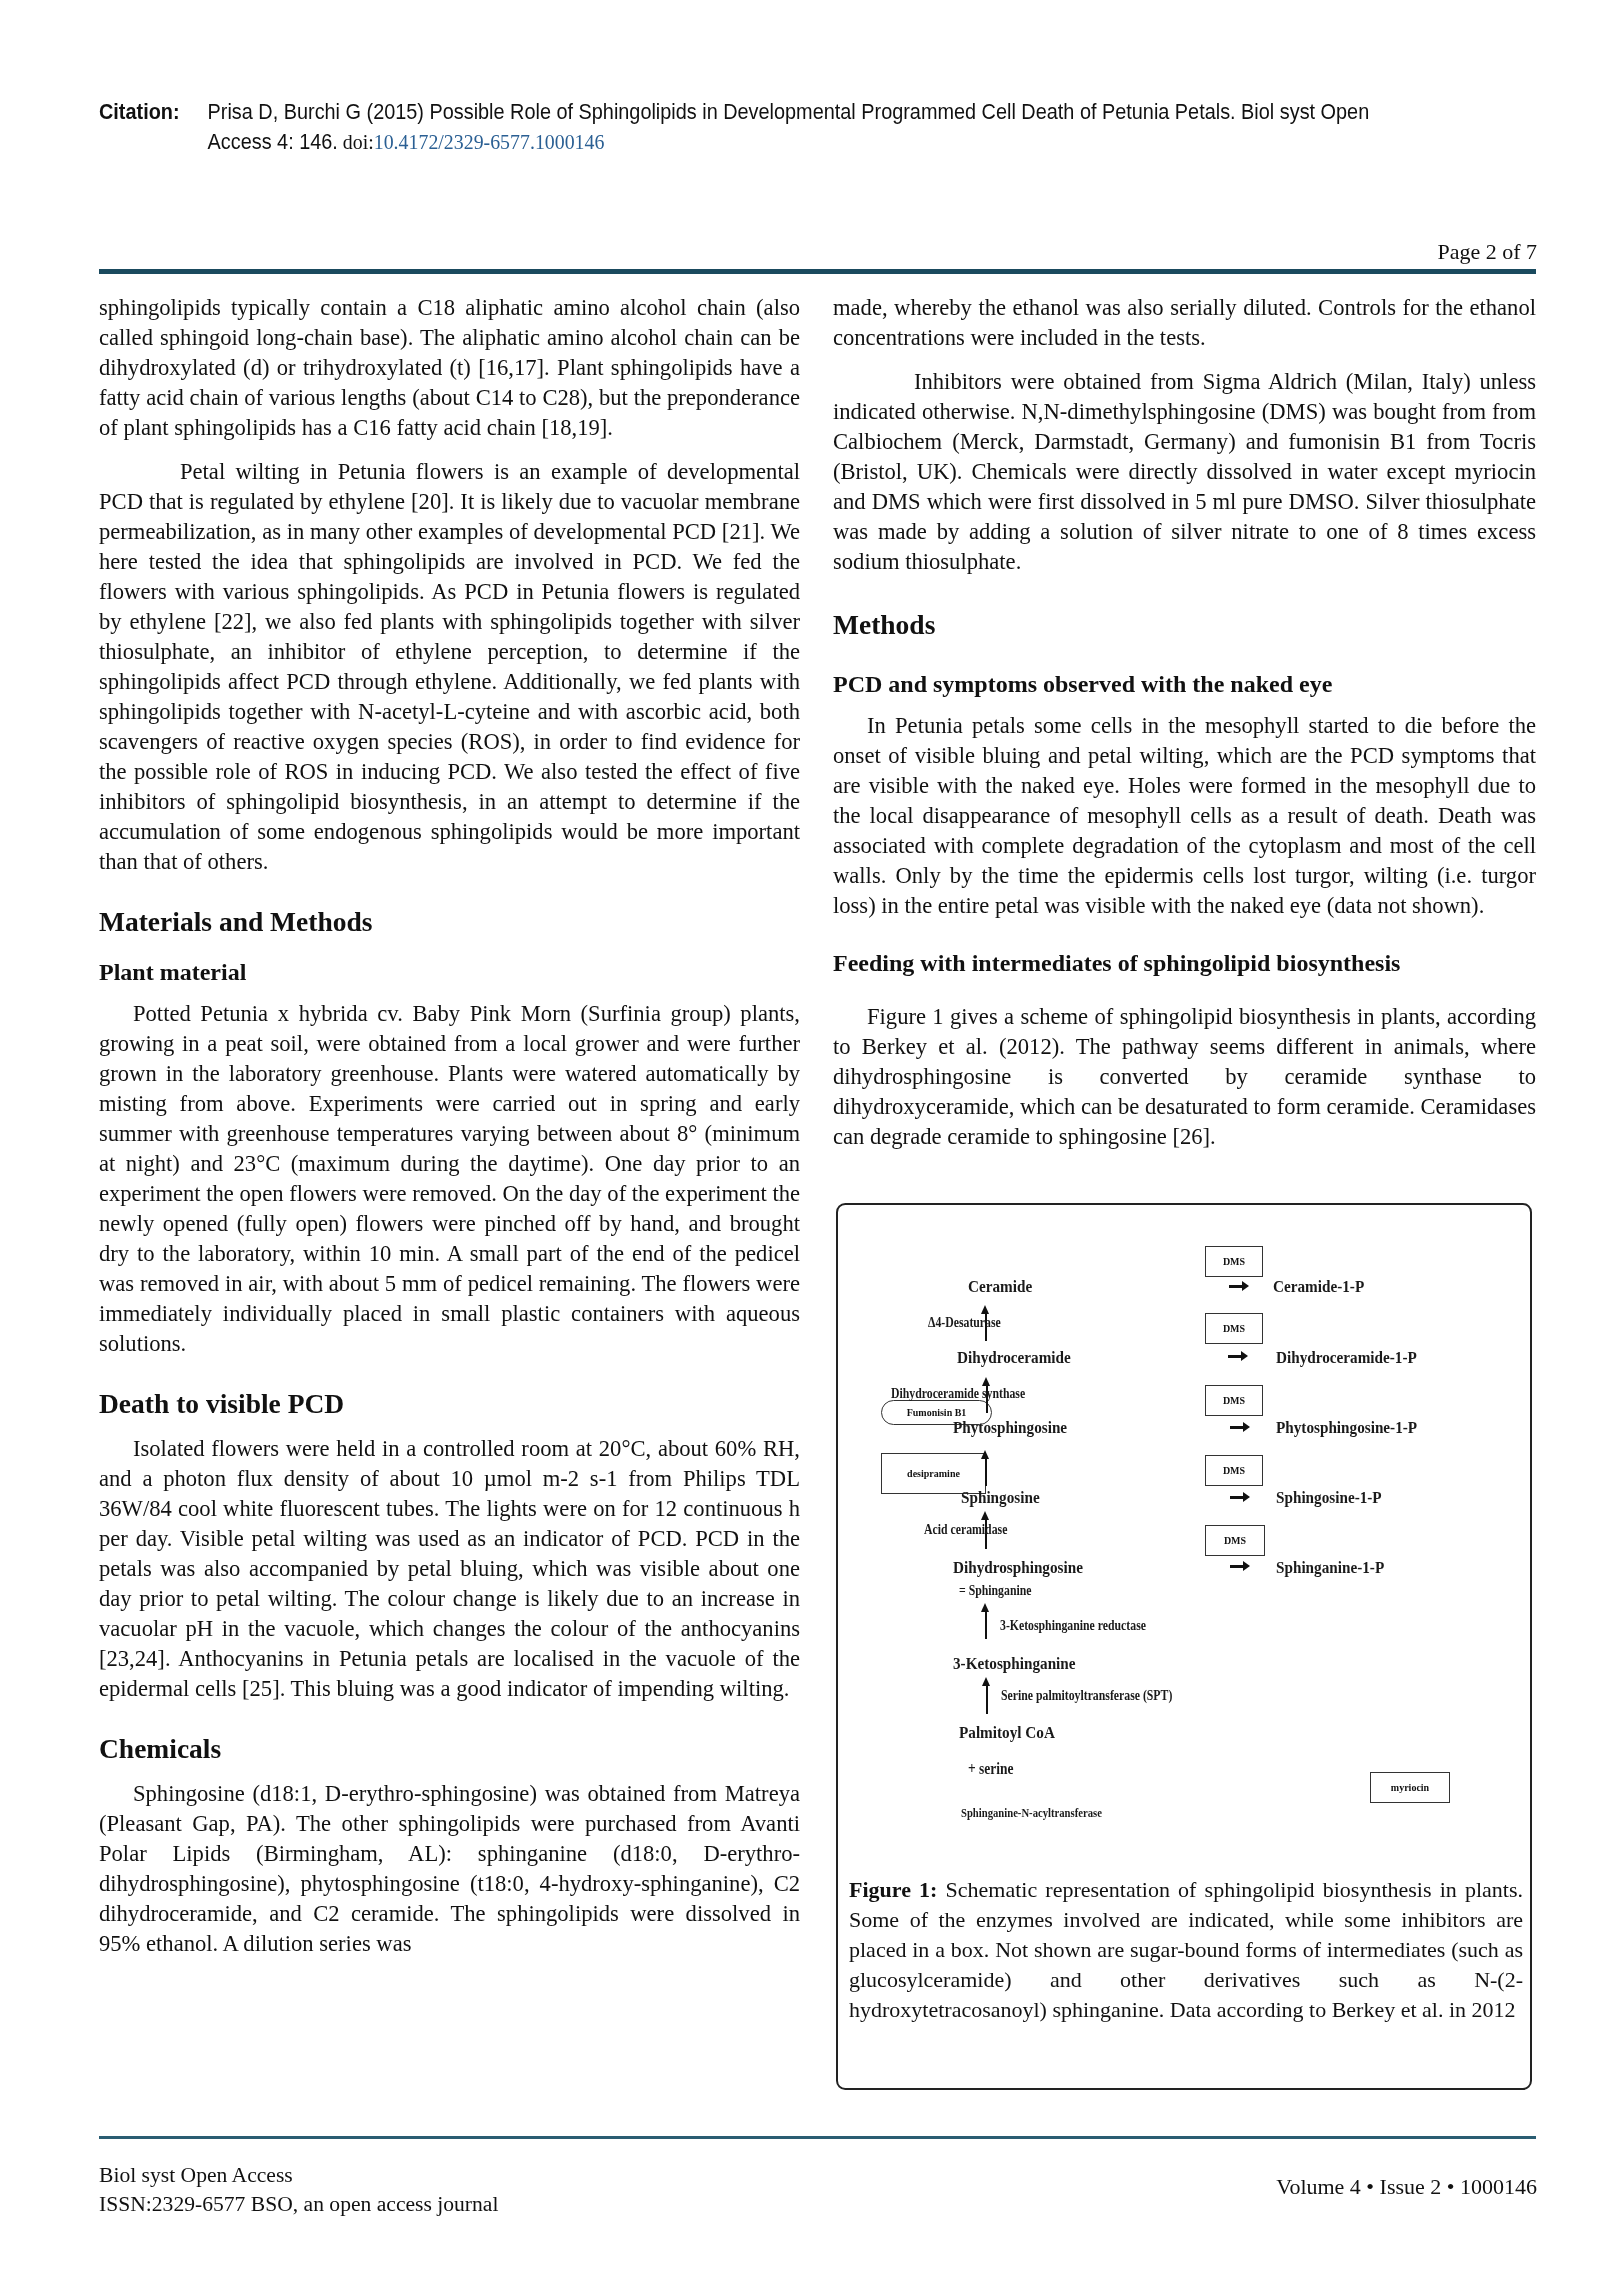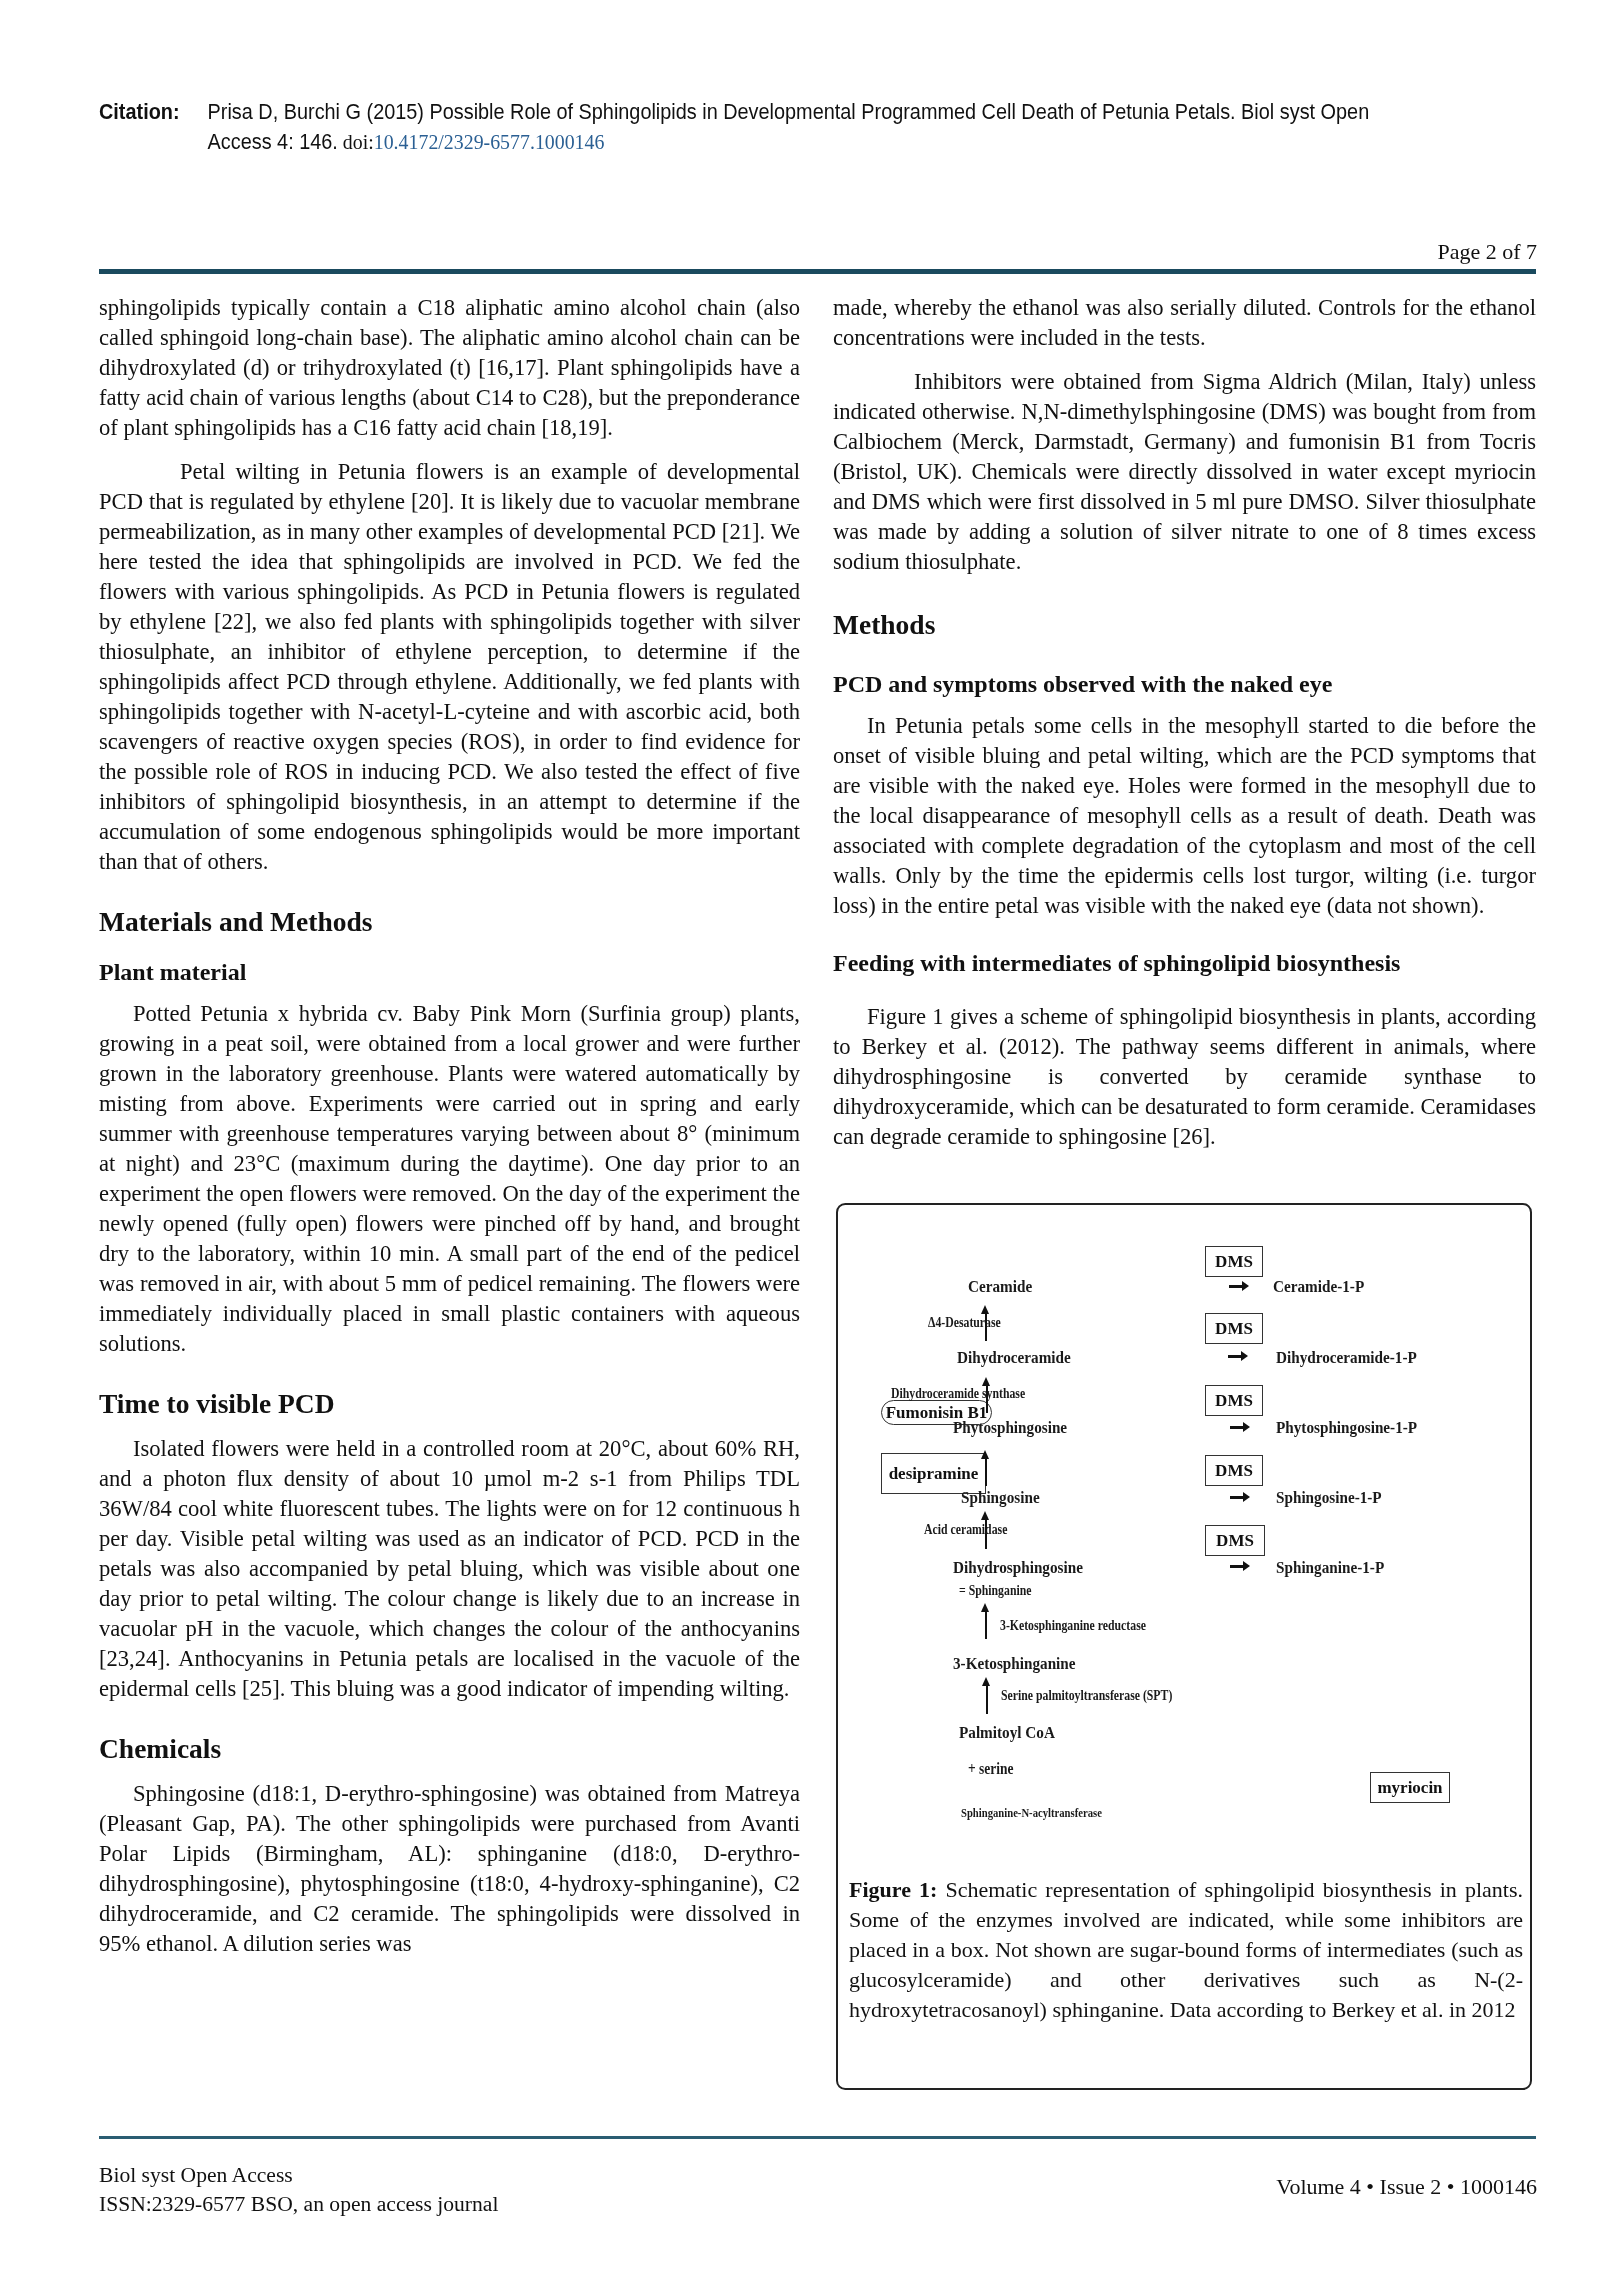--- a/index.html
+++ b/index.html
@@ -30,21 +30,21 @@
   h3 { font-size:24px; font-weight:bold; margin:0; line-height:30px; }
 
   
   .fig-box { left:836px; top:1203px; width:696px; height:887px; border:2px solid #222;
              border-radius:9.2px; box-sizing:border-box; }
   .diag { font-family:"Liberation Serif",serif; font-weight:bold; color:#1a1a1a; white-space:nowrap;
           transform:scaleX(0.86); transform-origin:left top; }
   .n-lg { font-size:17.7px; }
   .n-sm { font-size:13.7px; }
   .ibox { border:1.3px solid #333; box-sizing:border-box; display:flex; align-items:center; justify-content:center;
-          font-family:"Liberation Serif",serif; font-weight:bold; font-size:17px; }
+          font-family:"Liberation Serif",serif; font-weight:bold; font-size:10px; }
   .harrow { height:2.6px; background:#111; }
   .harrow::after { content:""; position:absolute; right:-2.6px; top:-3.9px; border-left:7.9px solid #111;
                    border-top:5.2px solid transparent; border-bottom:5.2px solid transparent; }
   .varrow { width:2px; background:#111; }
   .varrow::before { content:""; position:absolute; left:-3.9px; top:-7.9px; border-bottom:9.2px solid #111;
                     border-left:4.6px solid transparent; border-right:4.6px solid transparent; }
   .caption { left:849px; top:1875px; width:674px; font-size:22px; line-height:30px; text-align:justify; }
   .caption b { font-weight:bold; }
 
   
@@ -63,21 +63,21 @@
 </div>
 <div class="abs page-num">Page 2 of 7</div>
 <div class="abs rule top"></div>
 
 <div class="abs col col-left">
   <p>sphingolipids typically contain a C18 aliphatic amino alcohol chain (also called sphingoid long-chain base). The aliphatic amino alcohol chain can be dihydroxylated (d) or trihydroxylated (t) [16,17]. Plant sphingolipids have a fatty acid chain of various lengths (about C14 to C28), but the preponderance of plant sphingolipids has a C16 fatty acid chain [18,19].</p>
   <p class="ind2" style="margin-top:14.4px">Petal wilting in Petunia flowers is an example of developmental PCD that is regulated by ethylene [20]. It is likely due to vacuolar membrane permeabilization, as in many other examples of developmental PCD [21]. We here tested the idea that sphingolipids are involved in PCD. We fed the flowers with various sphingolipids. As PCD in Petunia flowers is regulated by ethylene [22], we also fed plants with sphingolipids together with silver thiosulphate, an inhibitor of ethylene perception, to determine if the sphingolipids affect PCD through ethylene. Additionally, we fed plants with sphingolipids together with N-acetyl-L-cyteine and with ascorbic acid, both scavengers of reactive oxygen species (ROS), in order to find evidence for the possible role of ROS in inducing PCD. We also tested the effect of five inhibitors of sphingolipid biosynthesis, in an attempt to determine if the accumulation of some endogenous sphingolipids would be more important than that of others.</p>
   <h2 style="margin-top:27.5px">Materials and Methods</h2>
   <h3 style="margin-top:19.6px">Plant material</h3>
   <p class="ind1" style="margin-top:11.8px">Potted Petunia x hybrida cv. Baby Pink Morn (Surfinia group) plants, growing in a peat soil, were obtained from a local grower and were further grown in the laboratory greenhouse. Plants were watered automatically by misting from above. Experiments were carried out in spring and early summer with greenhouse temperatures varying between about 8° (minimum at night) and 23°C (maximum during the daytime). One day prior to an experiment the open flowers were removed. On the day of the experiment the newly opened (fully open) flowers were pinched off by hand, and brought dry to the laboratory, within 10 min. A small part of the end of the pedicel was removed in air, with about 5 mm of pedicel remaining. The flowers were immediately individually placed in small plastic containers with aqueous solutions.</p>
-  <h2 style="margin-top:27.5px">Time to visible PCD</h2>
+  <h2 style="margin-top:27.5px">Death to visible PCD</h2>
   <p class="ind1" style="margin-top:14.4px">Isolated flowers were held in a controlled room at 20°C, about 60% RH, and a photon flux density of about 10 µmol m-2 s-1 from Philips TDL 36W/84 cool white fluorescent tubes. The lights were on for 12 continuous h per day. Visible petal wilting was used as an indicator of PCD. PCD in the petals was also accompanied by petal bluing, which was visible about one day prior to petal wilting. The colour change is likely due to an increase in vacuolar pH in the vacuole, which changes the colour of the anthocyanins [23,24]. Anthocyanins in Petunia petals are localised in the vacuole of the epidermal cells [25]. This bluing was a good indicator of impending wilting.</p>
   <h2 style="margin-top:27.5px">Chemicals</h2>
   <p class="ind1" style="margin-top:14.4px">Sphingosine (d18:1, D-erythro-sphingosine) was obtained from Matreya (Pleasant Gap, PA). The other sphingolipids were purchased from Avanti Polar Lipids (Birmingham, AL): sphinganine (d18:0, D-erythro-dihydrosphingosine), phytosphingosine (t18:0, 4-hydroxy-sphinganine), C2 dihydroceramide, and C2 ceramide. The sphingolipids were dissolved in 95% ethanol. A dilution series was</p>
 </div>
 
 <div class="abs col col-right">
   <p>made, whereby the ethanol was also serially diluted. Controls for the ethanol concentrations were included in the tests.</p>
   <p class="ind2" style="margin-top:14.4px">Inhibitors were obtained from Sigma Aldrich (Milan, Italy) unless indicated otherwise. N,N-dimethylsphingosine (DMS) was bought from from Calbiochem (Merck, Darmstadt, Germany) and fumonisin B1 from Tocris (Bristol, UK). Chemicals were directly dissolved in water except myriocin and DMS which were first dissolved in 5 ml pure DMSO. Silver thiosulphate was made by adding a solution of silver nitrate to one of 8 times excess sodium thiosulphate.</p>
   <h2 style="margin-top:31px">Methods</h2>
   <h3 style="margin-top:27.5px">PCD and symptoms observed with the naked eye</h3>

